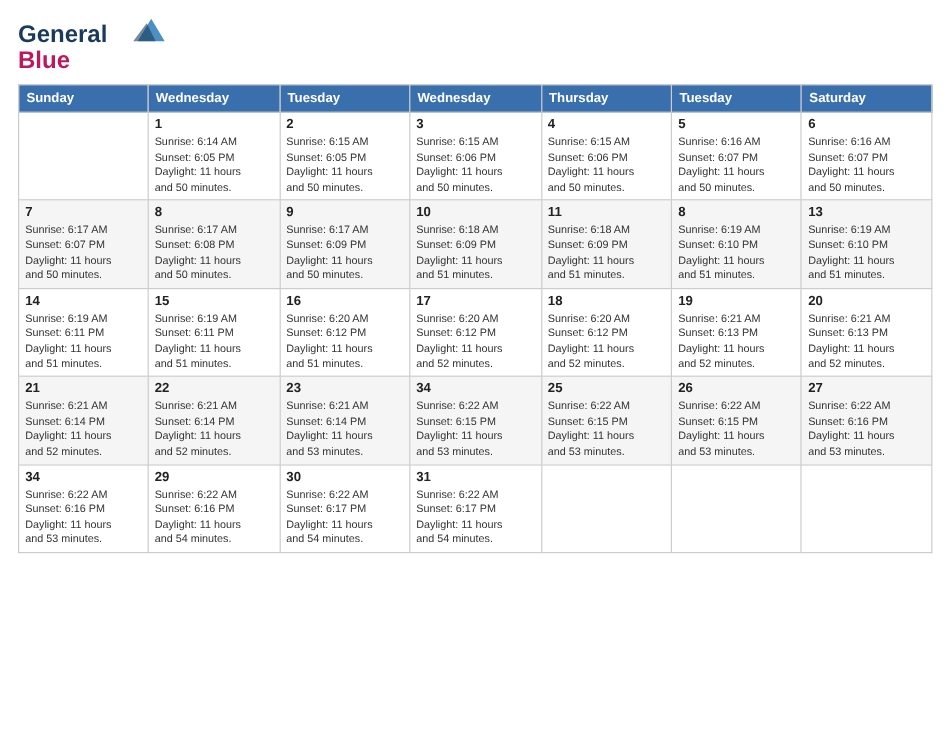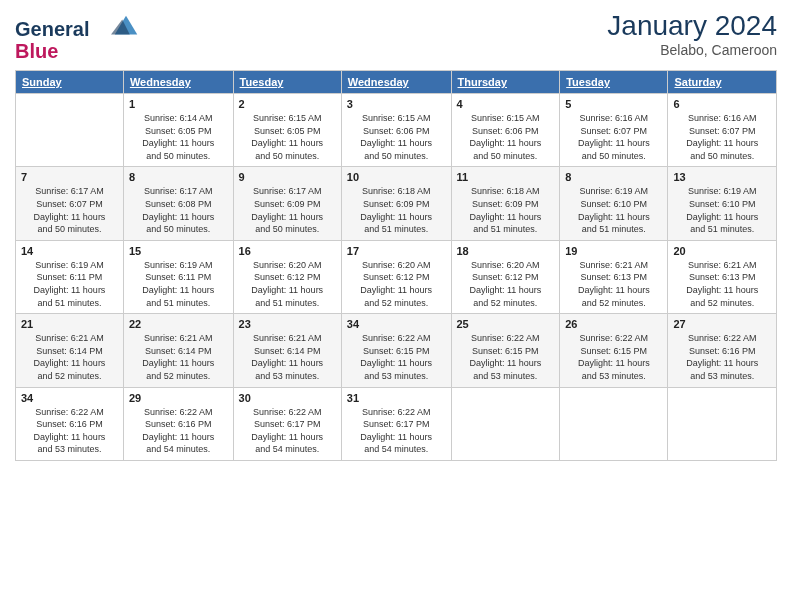--- a/index.html
+++ b/index.html
@@ -54,21 +54,20 @@
       font-size: 10px;
     }
     .calendar th {
       background: #3a6fad;
       color: #fff;
       text-align: left;
       padding: 5px 6px;
       font-size: 11px;
       font-weight: bold;
       border: 1px solid #ccc;
-      text-decoration: underline;
     }
     .calendar td {
       border: 1px solid #ccc;
       vertical-align: top;
       padding: 4px 5px;
       width: 113px;
       min-height: 75px;
       background: #fff;
     }
     .calendar tr:nth-child(even) td {
@@ -77,21 +76,20 @@
     .day-num {
       font-size: 11px;
       font-weight: bold;
       color: #222;
       margin-bottom: 2px;
     }
     .day-detail {
       font-size: 9px;
       color: #333;
       line-height: 1.4;
-      text-align: center;
     }
     .empty-cell {
       background: #fff !important;
     }
   </style>
 </head>
 <body>
 
 <div class="page">
   <div class="header">
@@ -100,24 +98,20 @@
         <div style="display:flex;align-items:flex-end;gap:18px;">
           <span class="logo-text">General</span>
           <svg class="logo-icon" viewBox="0 0 40 35" xmlns="http://www.w3.org/2000/svg">
             <polygon points="5,30 20,5 35,30" fill="#4a90c4"></polygon>
             <polygon points="0,30 15,10 25,30" fill="#1a3a5c" opacity="0.6"></polygon>
           </svg>
         </div>
         <div class="logo-text" style="color:#be185d;">Blue</div>
       </div>
     </div>
-    <div class="title-block">
-      <div class="month-year">January 2024</div>
-      <div class="location">Belabo, Cameroon</div>
-    </div>
   </div>
 
   <table class="calendar">
     <thead>
       <tr>
         <th>Sunday</th>
         <th>Wednesday</th>
         <th>Tuesday</th>
         <th>Wednesday</th>
         <th>Thursday</th>

